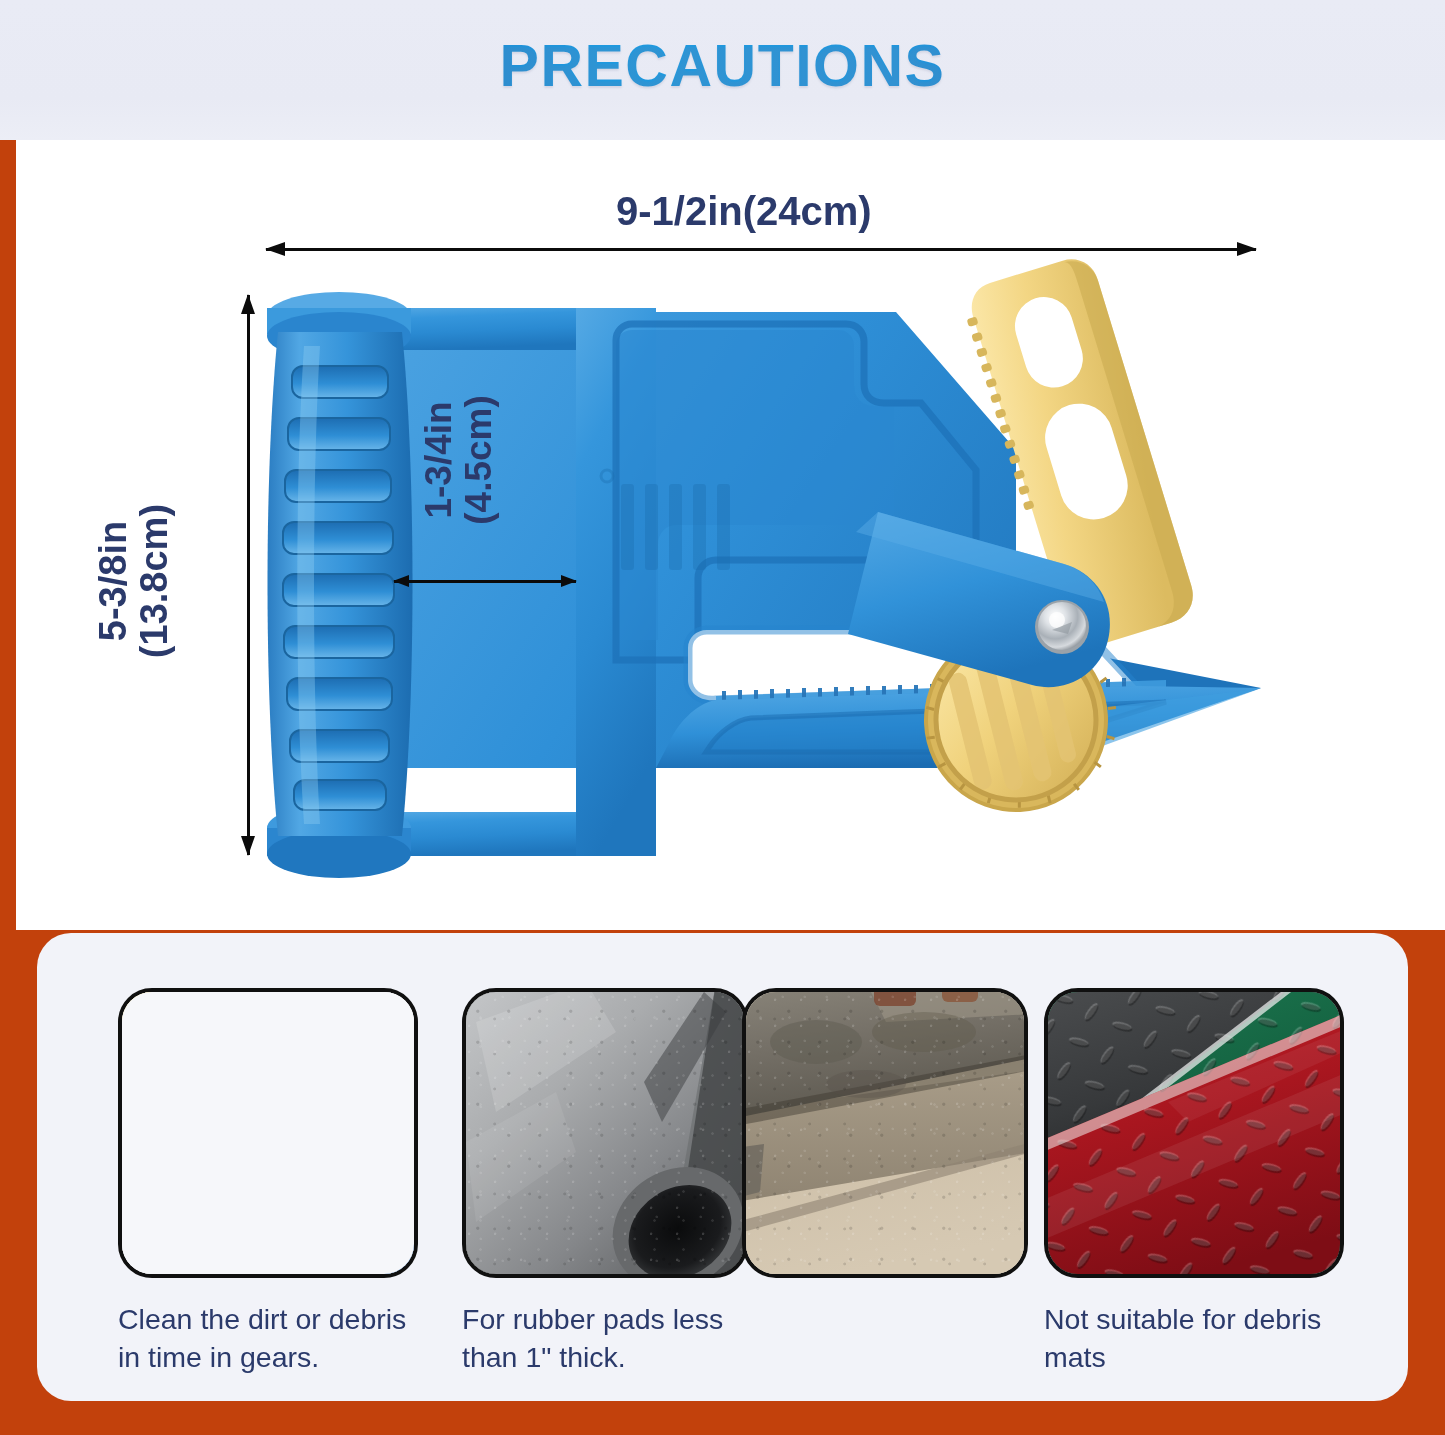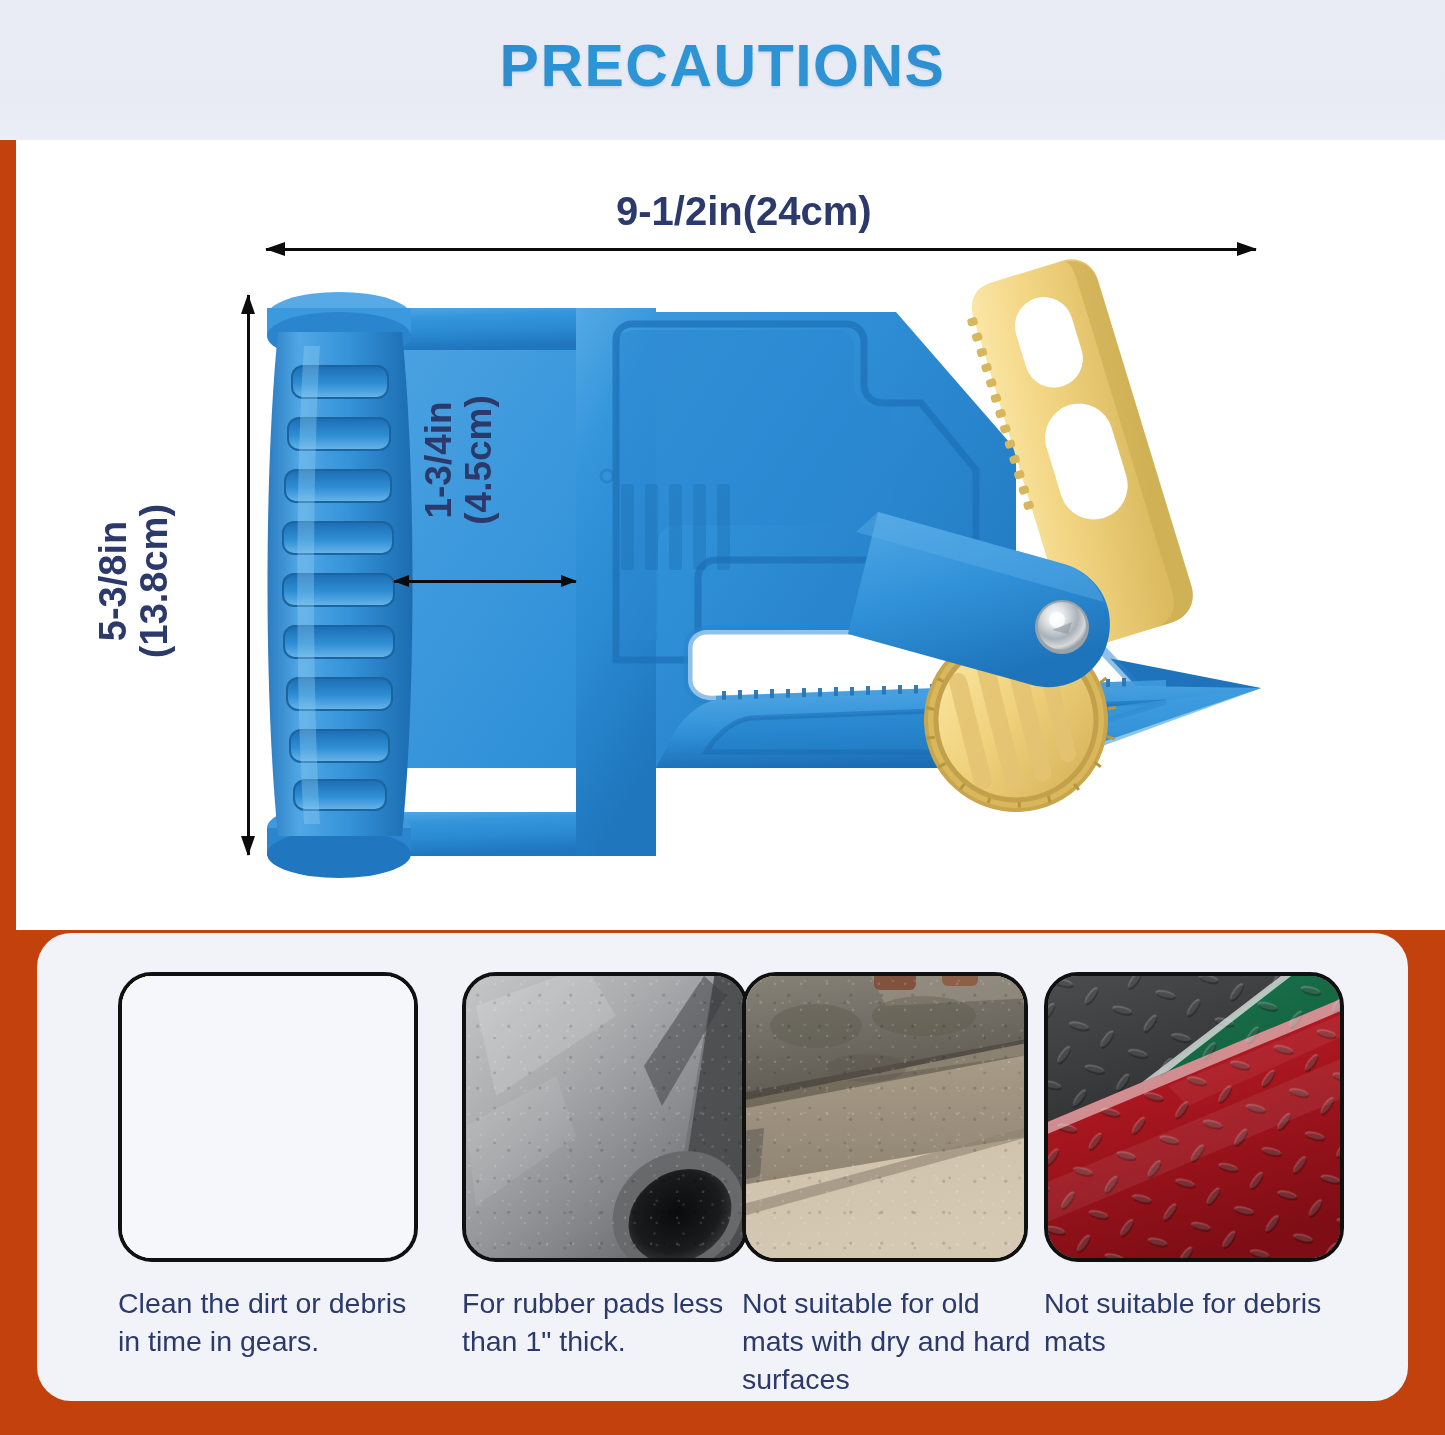--- a/index.html
+++ b/index.html
@@ -132,21 +132,21 @@
     position: absolute;
     left: 37px; top: 933px;
     width: 1371px;
     height: 468px;
     background: #f2f3f9;
     border-radius: 34px;
   }
 
   .thumb-row {
     position: absolute;
-    left: 0; top: 0;
+    left: 0; top: 16px;
     width: 1371px;
     height: 468px;
   }
 
   .thumb-cell {
     position: absolute;
     top: 39px;
     width: 300px;
   }
   .thumb-cell.c0 { left: 81px; }
@@ -680,21 +680,20 @@
             <rect x="196" y="-10" width="36" height="20" rx="6" fill="#8a5236" opacity="0.75"></rect>
 
             <path d="M -10 156 L 18 152 L 14 200 L -10 206 Z" fill="#6d685f" opacity="0.8"></path>
 
             <ellipse cx="70" cy="50" rx="46" ry="22" fill="#5e5a50" opacity="0.45"></ellipse>
             <ellipse cx="178" cy="40" rx="52" ry="20" fill="#60594c" opacity="0.4"></ellipse>
             <ellipse cx="120" cy="92" rx="40" ry="14" fill="#55504a" opacity="0.3"></ellipse>
           </svg>
           <div class="speckle"></div>
         </div>
-        <div class="thumb-caption">Not suitable for old mats with dry and hard surfaces</div>
       </div>
 
       <div class="thumb-cell c3">
         <div class="thumb-img">
           <div class="t4-bg"></div>
           <svg width="300" height="290" viewBox="0 0 300 290" style="position:absolute;inset:0;">
             <defs>
               <linearGradient id="blackMat" x1="0" y1="0" x2="0.4" y2="1">
                 <stop offset="0%" stop-color="#4c4e50"></stop>
                 <stop offset="60%" stop-color="#37393b"></stop>

